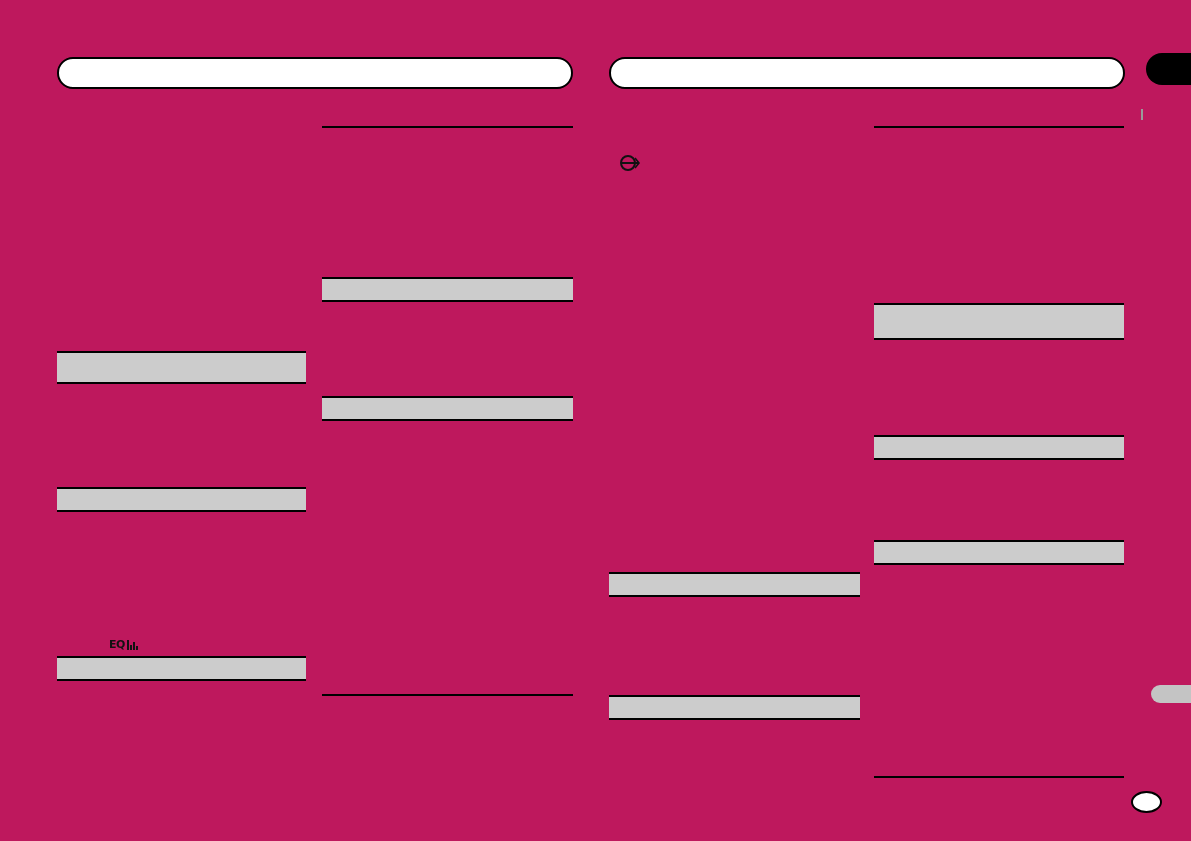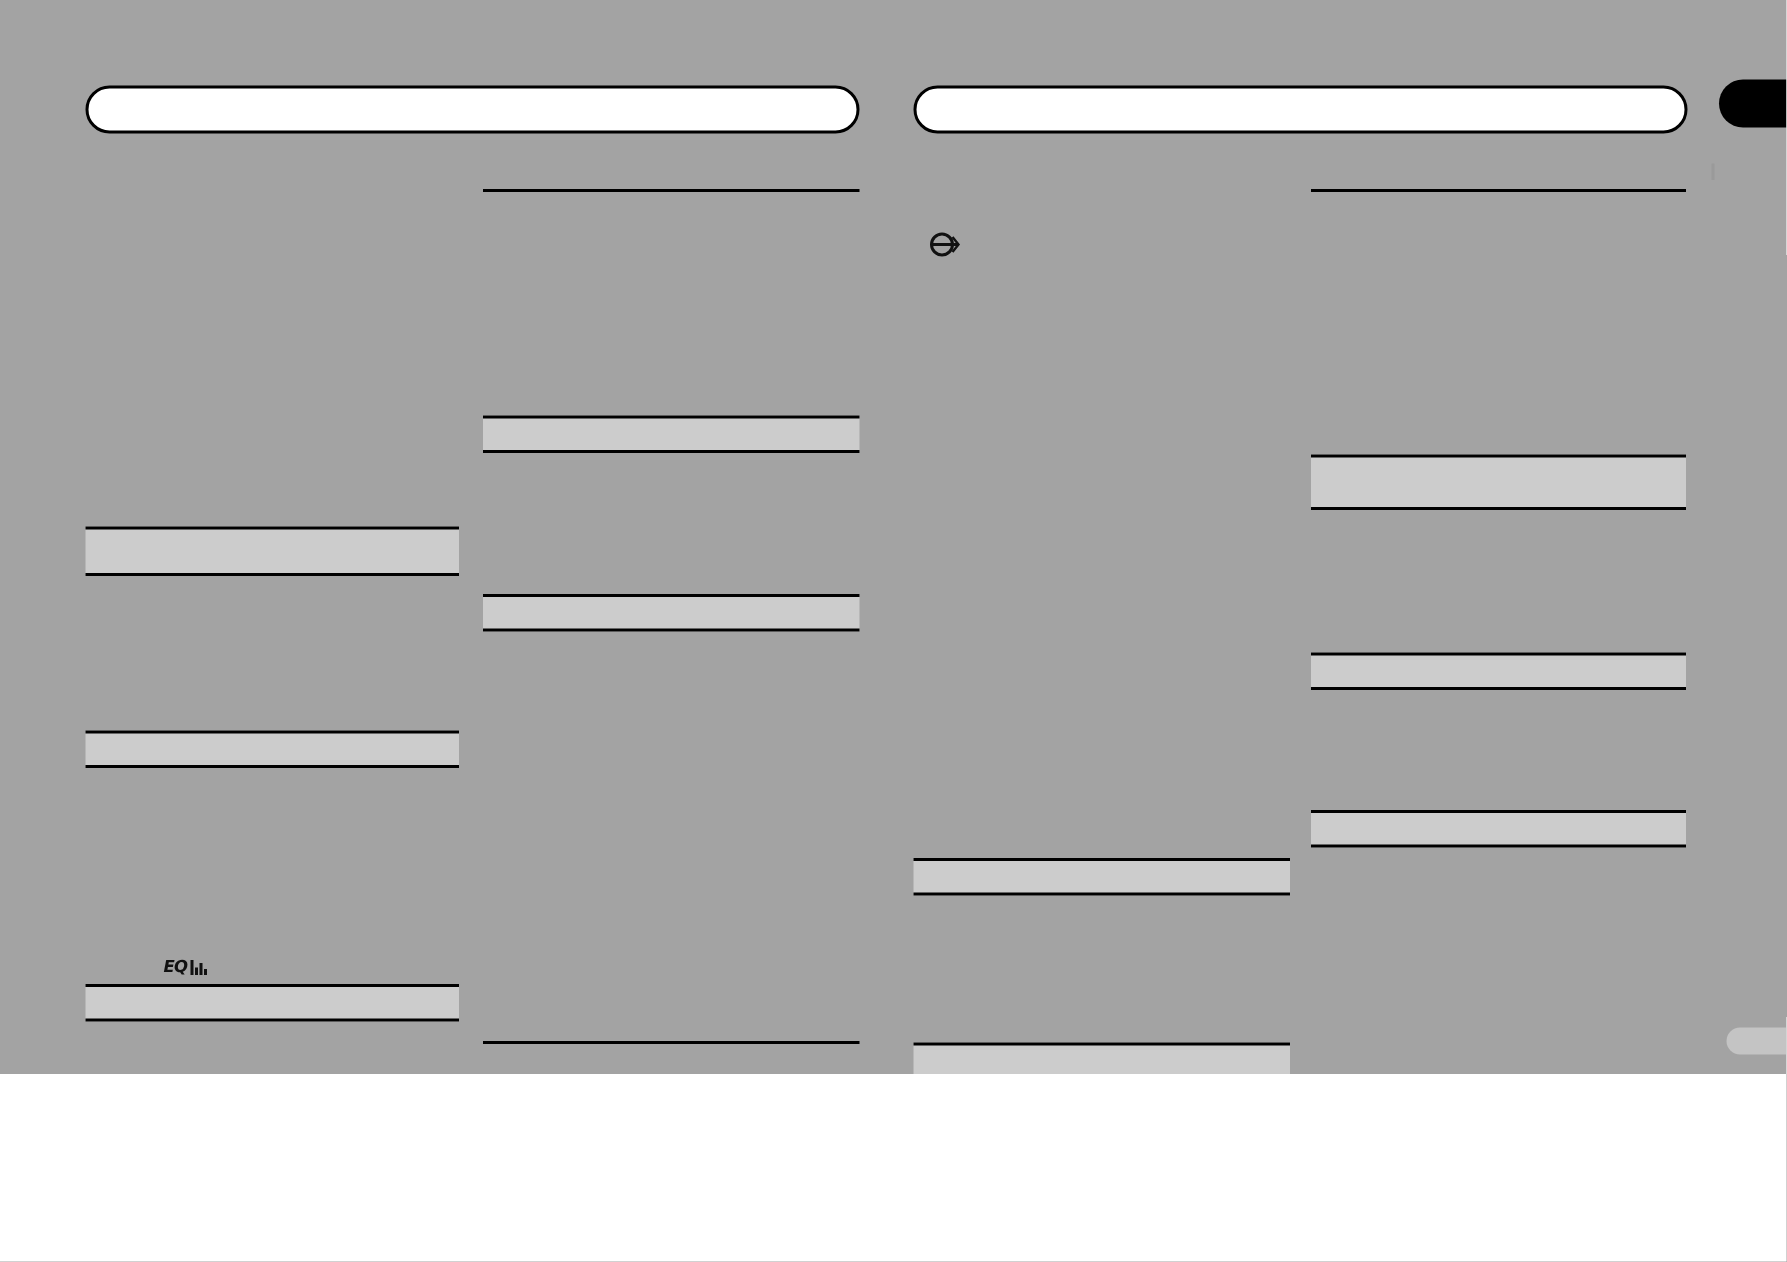--- a/index.html
+++ b/index.html
@@ -7,24 +7,23 @@
     margin: 0;
     padding: 0;
     background: #ffffff;
   }
   body {
     font-family: "Liberation Sans", sans-serif;
   }
   #page {
     position: relative;
     width: 1191px;
-    height: 716px;
-    background: #a3a3a3;
+    height: 841px;
+    background: #be185d;
     overflow: hidden;
-    font-style: italic;
   }
 
   
   .header-pill {
     position: absolute;
     box-sizing: border-box;
     border: 2px solid #000000;
     border-radius: 999px;
     background: #ffffff;
   }

